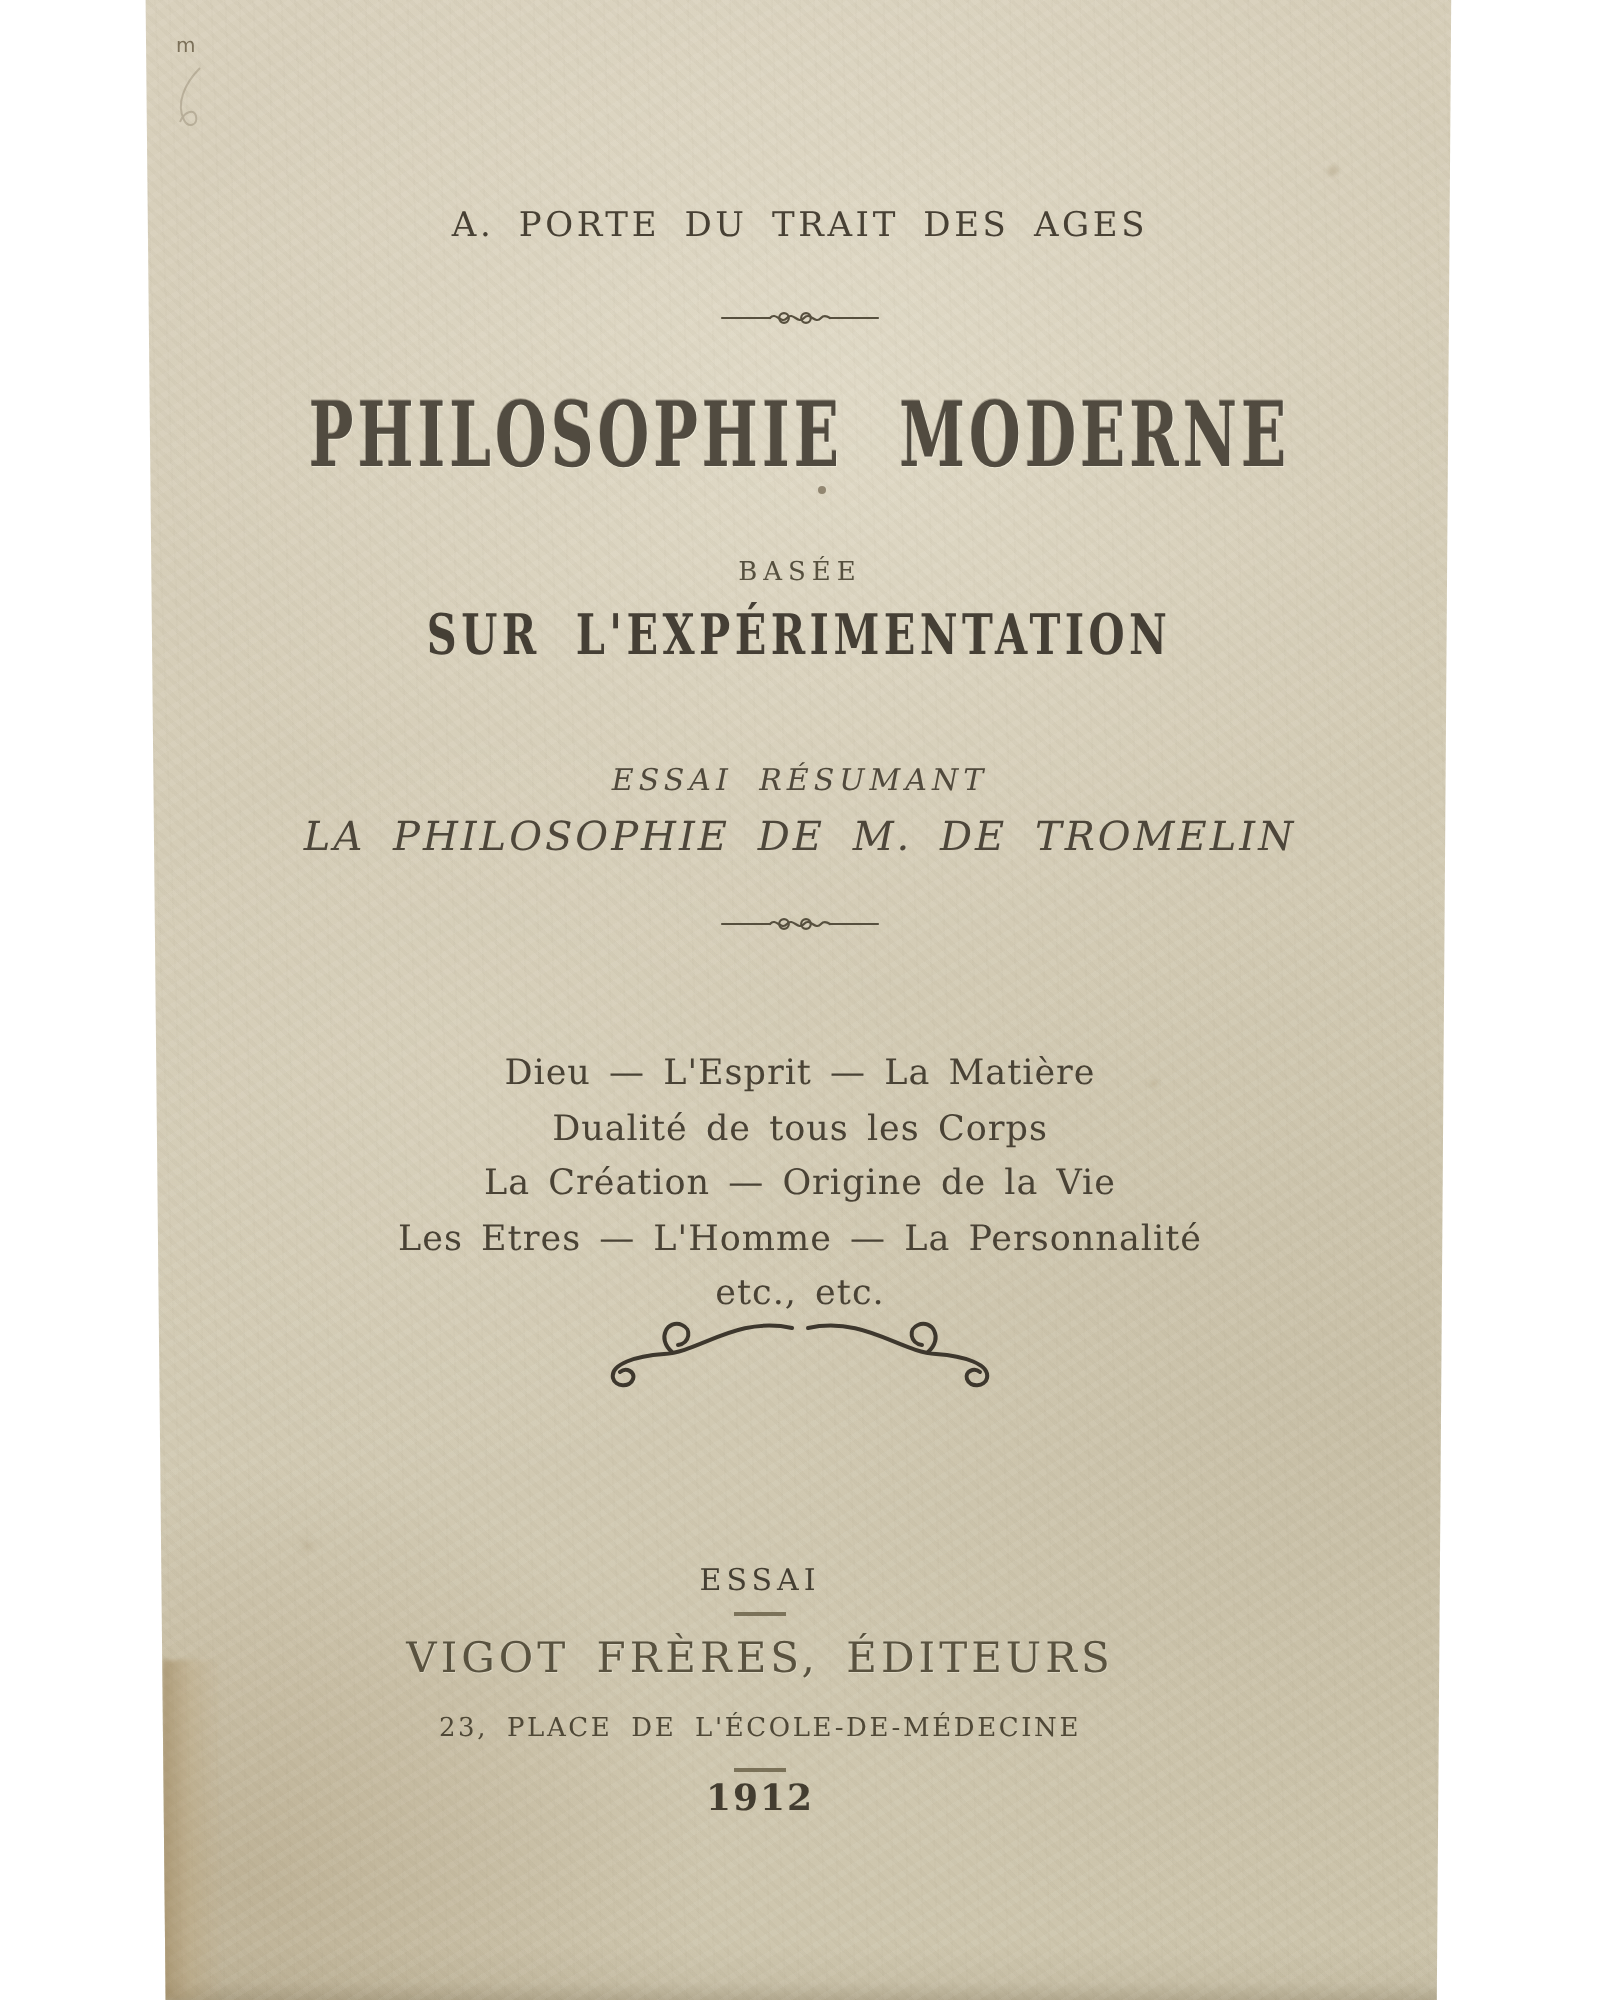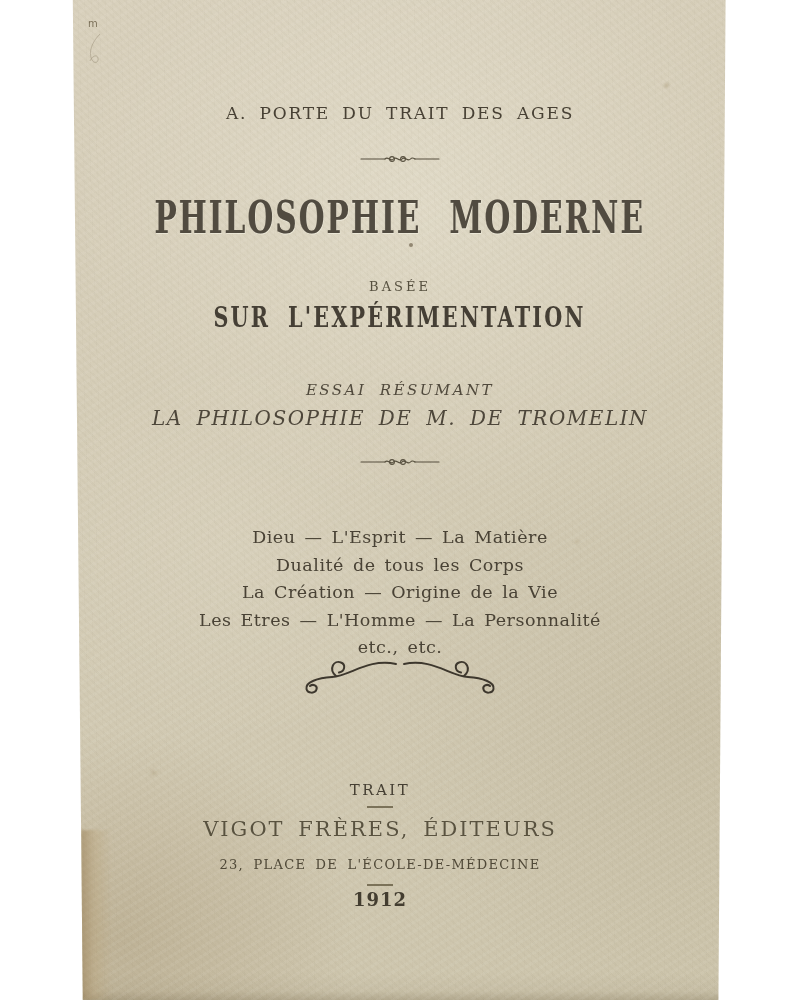--- a/index.html
+++ b/index.html
@@ -247,21 +247,21 @@
       <svg class="flourish" width="216" height="50" viewBox="0 0 216 50">
         <g stroke="#3d372d" fill="none" stroke-width="2" stroke-linecap="round">
           <path d="M104 16 C76 10 58 28 40 29 C26 30 13 34 14.5 41 C15.5 45.5 23 46 24.5 41.5 C25.8 37.8 21 35.5 18 38"></path>
           <path d="M44 28 C36 21 42 11.5 49 14.5 C54 16.5 53 23.5 47 24.5"></path>
           <path d="M112 16 C140 10 158 28 176 29 C190 30 203 34 201.5 41 C200.5 45.5 193 46 191.5 41.5 C190.2 37.8 195 35.5 198 38"></path>
           <path d="M172 28 C180 21 174 11.5 167 14.5 C162 16.5 163 23.5 169 24.5"></path>
         </g>
       </svg>
 
       <div class="imprint">
-        <div class="city">TRAIT</div>
+        <div class="city">ESSAI</div>
         <div class="rule rule1"></div>
         <div class="publisher">VIGOT FRÈRES, ÉDITEURS</div>
         <div class="address">23, PLACE DE L'ÉCOLE-DE-MÉDECINE</div>
         <div class="rule rule2"></div>
         <div class="year">1912</div>
       </div>
 
     </div>
   </div>
 </div>

